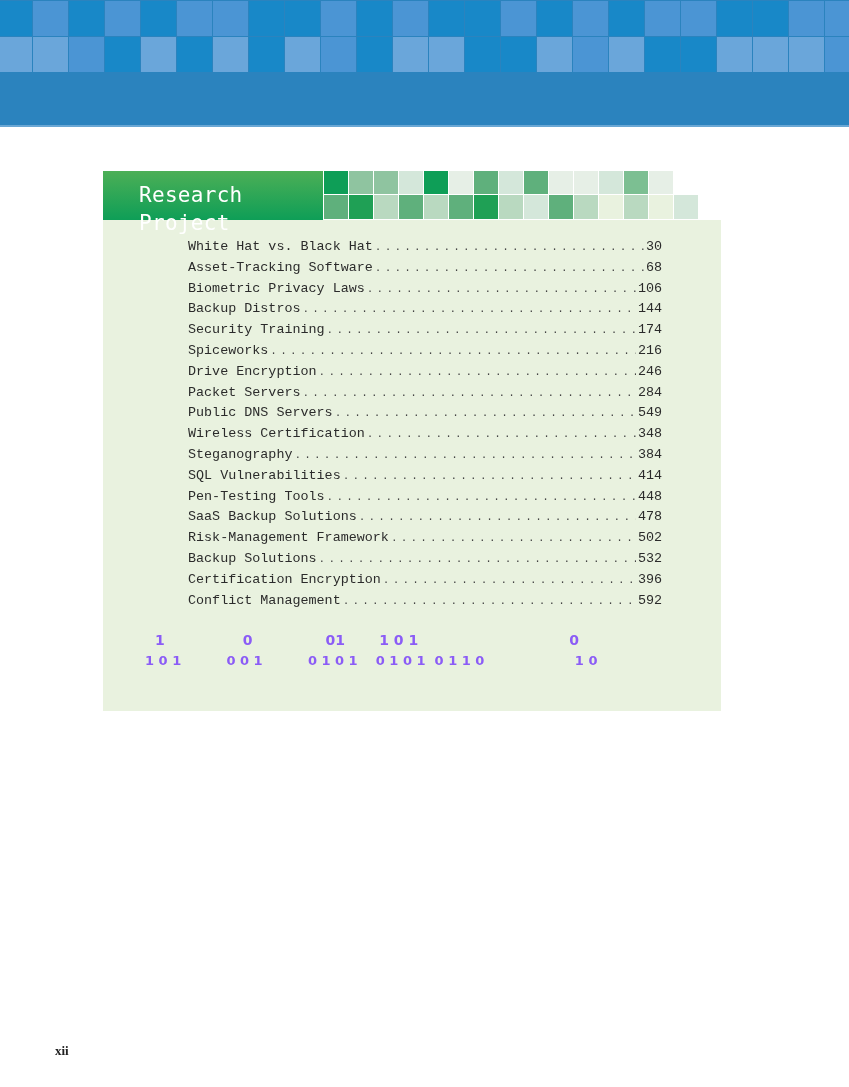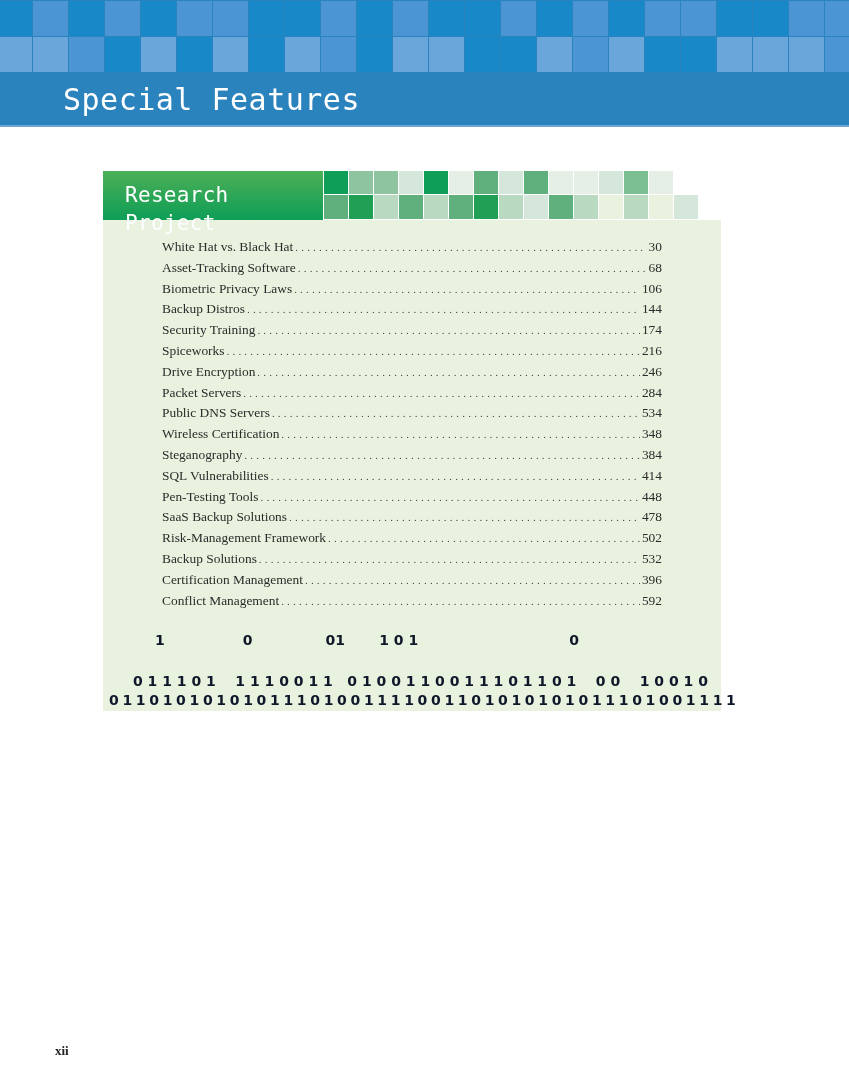--- a/index.html
+++ b/index.html
@@ -5,30 +5,30 @@
   html, body { margin: 0; padding: 0; }
   body { width: 849px; height: 1087px; background: #ffffff; position: relative; overflow: hidden; font-family: "DejaVu Serif", serif; }
   .banner { position: absolute; left: 0; top: 0; width: 849px; height: 126px; background: #2b83be; }
   .grid { position: absolute; left: 0; top: 0; width: 849px; height: 72px; }
   .tile { position: absolute; box-sizing: border-box; }
   .banner-title { position: absolute; left: 63px; top: 80px; color: #ffffff; font-family: "DejaVu Sans Mono", monospace; font-size: 30px; letter-spacing: 0.5px; line-height: 40px; }
   .banner-underline { position: absolute; left: 0; top: 125px; width: 849px; height: 2px; background: #6aa7d4; }
 
   .panel { position: absolute; left: 103px; top: 220px; width: 618px; height: 491px; background: #e9f2df; }
   .rp-header { position: absolute; left: 103px; top: 171px; width: 220px; height: 49px; background: linear-gradient(#4caf56, #0e9e57); }
-  .rp-title { position: absolute; left: 22px; top: 10px; color: #ffffff; font-family: "DejaVu Sans Mono", monospace; font-size: 21px; line-height: 28px; letter-spacing: 0.3px; }
+  .rp-title { position: absolute; left: 36px; top: 10px; color: #ffffff; font-family: "DejaVu Sans Mono", monospace; font-size: 21px; line-height: 28px; letter-spacing: 0.3px; }
   .gtile { position: absolute; }
 
   .toc { position: absolute; left: 162px; top: 239px; width: 500px; }
-  .toc-row { display: flex; align-items: baseline; height: 20.8px; font-size: 13.4px; color: #2b2b2b; font-family: Liberation Serif, serif; }
+  .toc-row { display: flex; align-items: baseline; height: 20.8px; font-size: 13.4px; color: #2b2b2b; font-family: Liberation Mono, monospace; margin-left: 26px; }
   .toc-label { white-space: nowrap; padding-right: 2px; }
   .toc-dots { flex: 1; overflow: hidden; white-space: nowrap; color: #444; letter-spacing: 3.2px; font-size: 11px; }
   .toc-page { white-space: nowrap; padding-left: 2px; }
 
-  .binary { position: absolute; left: 103px; top: 632px; width: 618px; height: 80px; font-family: "DejaVu Sans", sans-serif; color: #0f172a; font-weight: bold; }
+  .binary { position: absolute; left: 103px; top: 632px; width: 618px; height: 80px; font-family: "DejaVu Sans", sans-serif; color: #8b5cf6; font-weight: bold; }
   .bin-line { position: absolute; white-space: pre; }
   .page-num { position: absolute; left: 55px; top: 1043px; font-family: "Liberation Serif", serif; font-weight: bold; font-size: 13px; color: #222; }
 </style>
 </head>
 <body>
 
 <div class="banner">
   <div class="grid" id="blue-grid">
       <div class="tile" style="left: -3px; top: 1px; width: 35px; height: 35px; background: rgb(24, 136, 200);"></div>
       <div class="tile" style="left: -3px; top: 37px; width: 35px; height: 35px; background: rgb(106, 166, 218);"></div>
@@ -72,21 +72,20 @@
       <div class="tile" style="left: 681px; top: 37px; width: 35px; height: 35px; background: rgb(24, 136, 200);"></div>
       <div class="tile" style="left: 717px; top: 1px; width: 35px; height: 35px; background: rgb(24, 136, 200);"></div>
       <div class="tile" style="left: 717px; top: 37px; width: 35px; height: 35px; background: rgb(106, 166, 218);"></div>
       <div class="tile" style="left: 753px; top: 1px; width: 35px; height: 35px; background: rgb(24, 136, 200);"></div>
       <div class="tile" style="left: 753px; top: 37px; width: 35px; height: 35px; background: rgb(106, 166, 218);"></div>
       <div class="tile" style="left: 789px; top: 1px; width: 35px; height: 35px; background: rgb(75, 149, 212);"></div>
       <div class="tile" style="left: 789px; top: 37px; width: 35px; height: 35px; background: rgb(106, 166, 218);"></div>
       <div class="tile" style="left: 825px; top: 1px; width: 35px; height: 35px; background: rgb(75, 149, 212);"></div>
       <div class="tile" style="left: 825px; top: 37px; width: 35px; height: 35px; background: rgb(75, 149, 212);"></div>
     </div>
-  <div class="banner-title">Special Features</div>
   <div class="banner-underline"></div>
 </div>
 
 <div class="panel"></div>
 
 <div class="rp-header">
   <div class="rp-title">Research Project</div>
 </div>
 <div id="green-tiles">
     <div class="gtile" style="left: 324px; top: 171px; width: 24px; height: 23px; background: rgb(14, 158, 87);"></div>
@@ -157,21 +156,21 @@
       <span class="toc-page">246</span>
     </div>
     <div class="toc-row">
       <span class="toc-label">Packet Servers</span>
       <span class="toc-dots">........................................................................................................................................................................................................</span>
       <span class="toc-page">284</span>
     </div>
     <div class="toc-row">
       <span class="toc-label">Public DNS Servers</span>
       <span class="toc-dots">........................................................................................................................................................................................................</span>
-      <span class="toc-page">534</span>
+      <span class="toc-page">549</span>
     </div>
     <div class="toc-row">
       <span class="toc-label">Wireless Certification</span>
       <span class="toc-dots">........................................................................................................................................................................................................</span>
       <span class="toc-page">348</span>
     </div>
     <div class="toc-row">
       <span class="toc-label">Steganography</span>
       <span class="toc-dots">........................................................................................................................................................................................................</span>
       <span class="toc-page">384</span>
@@ -195,30 +194,29 @@
       <span class="toc-label">Risk-Management Framework</span>
       <span class="toc-dots">........................................................................................................................................................................................................</span>
       <span class="toc-page">502</span>
     </div>
     <div class="toc-row">
       <span class="toc-label">Backup Solutions</span>
       <span class="toc-dots">........................................................................................................................................................................................................</span>
       <span class="toc-page">532</span>
     </div>
     <div class="toc-row">
-      <span class="toc-label">Certification Management</span>
+      <span class="toc-label">Certification Encryption</span>
       <span class="toc-dots">........................................................................................................................................................................................................</span>
       <span class="toc-page">396</span>
     </div>
     <div class="toc-row">
       <span class="toc-label">Conflict Management</span>
       <span class="toc-dots">........................................................................................................................................................................................................</span>
       <span class="toc-page">592</span>
     </div>
   </div>
 
 <div class="binary" id="binary">
     <div class="bin-line" style="top: 0px; left: 52px; font-size: 14px; letter-spacing: 0px;">1                0               01       1 0 1                               0</div>
-    <div class="bin-line" style="top: 41px; left: 30px; font-size: 14px; letter-spacing: 0px;">0 1 1 1 0 1    1 1 1 0 0 1 1   0 1 0 0 1 1 0 0 1 1 1 0 1 1 0 1    0 0    1 0 0 1 0</div>
-    <div class="bin-line" style="top: 60px; left: 6px; font-size: 14px; letter-spacing: -0.6px;">0 1 1 0 1 0 1 0 1 0 1 0 1 1 1 0 1 0 0 1 1 1 1 0 0 1 1 0 1 0 1 0 1 0 1 0 1 1 1 0 1 0 0 1 1 1 1</div>
+    <div class="bin-line" style="top: 21px; left: 42px; font-size: 13px; letter-spacing: 0px;">1 0 1          0 0 1          0 1 0 1    0 1 0 1  0 1 1 0                    1 0</div>
   </div>
 
 <div class="page-num">xii</div>
 
 </body></html>

